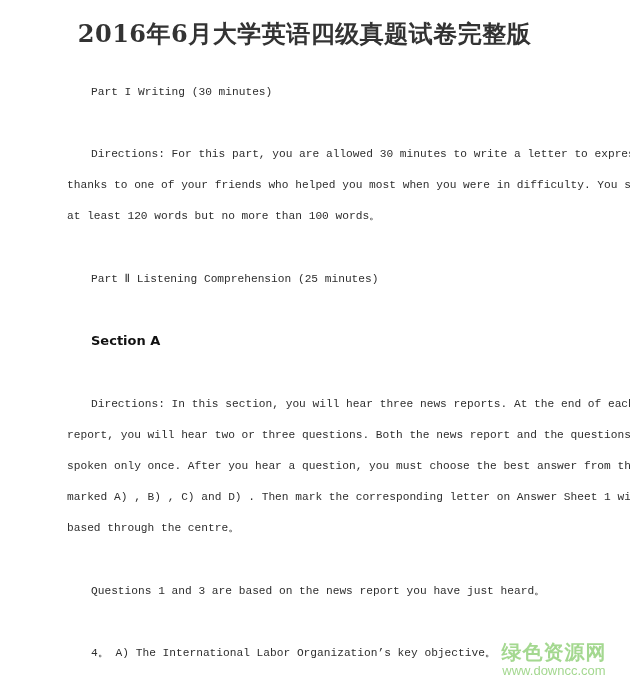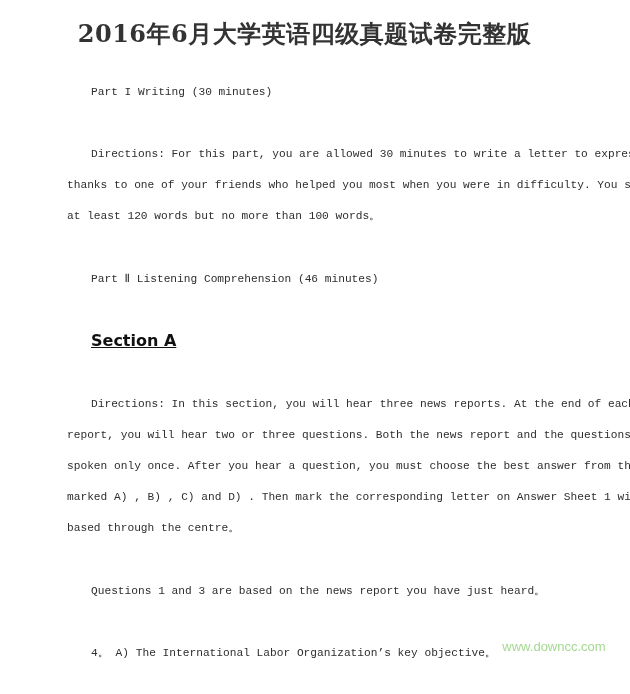--- a/index.html
+++ b/index.html
@@ -39,23 +39,22 @@
       white-space: nowrap;
       text-align: justify;
       text-align-last: justify;
       margin-left: 12px;
     }
     .line.indent { left: 79px; width: 529px; }
     .line.short { text-align-last: left; }
     .bold {
       font-family: "DejaVu Sans", "Liberation Sans", sans-serif;
       font-weight: bold;
-      font-size: 16px;
+      font-size: 13px;
       color: #111111;
-      text-decoration: underline;
     }
     .watermark {
       position: absolute;
       left: 494px;
       top: 640px;
       width: 120px;
       text-align: center;
     }
     .wm-cn {
       font-family: "DejaVu Sans", "Liberation Sans", sans-serif;
@@ -80,31 +79,32 @@
 <div>
 
   <div class="title">2016年6月大学英语四级真题试卷完整版</div>
 
   <div class="line indent short" style="top:85px;">Part I Writing  (30 minutes)</div>
 
   <div class="line indent" style="top:147px;">Directions:  For this part,  you are allowed 30 minutes to write a letter to express your</div>
   <div class="line" style="top:178px;">thanks to one of your friends who helped you most when you were in difficulty.  You should write</div>
   <div class="line short" style="top:209px;">at least 120 words but no more than 100 words。</div>
 
-  <div class="line indent short" style="top:272px;">Part Ⅱ Listening Comprehension  (46 minutes)</div>
+  <div class="line indent short" style="top:272px;">Part Ⅱ Listening Comprehension  (25 minutes)</div>
 
   <div class="line indent short bold" style="top:334px;">Section A</div>
 
   <div class="line indent" style="top:397px;">Directions:  In this section,  you will hear three news reports.  At the end of each news</div>
   <div class="line" style="top:428px;">report,  you will hear two or three questions.  Both the news report and the questions will be</div>
   <div class="line" style="top:459px;">spoken only once.  After you hear a question,  you must choose the best answer from the four choices</div>
   <div class="line" style="top:490px;">marked A) ,  B) ,  C)  and D) .  Then mark the corresponding letter on Answer Sheet 1 with a single</div>
   <div class="line short" style="top:521px;">based through the centre。</div>
 
   <div class="line indent short" style="top:584px;">Questions 1 and 3 are based on the news report you have just heard。</div>
 
   <div class="line indent short" style="top:646px;">4。 A) The International Labor Organization’s key objective。</div>
 
 </div>
 
 <div class="watermark">
+  <div class="wm-cn">绿色资源网</div>
   <div class="wm-url">www.downcc.com</div>
 </div>
 
 </body></html>

